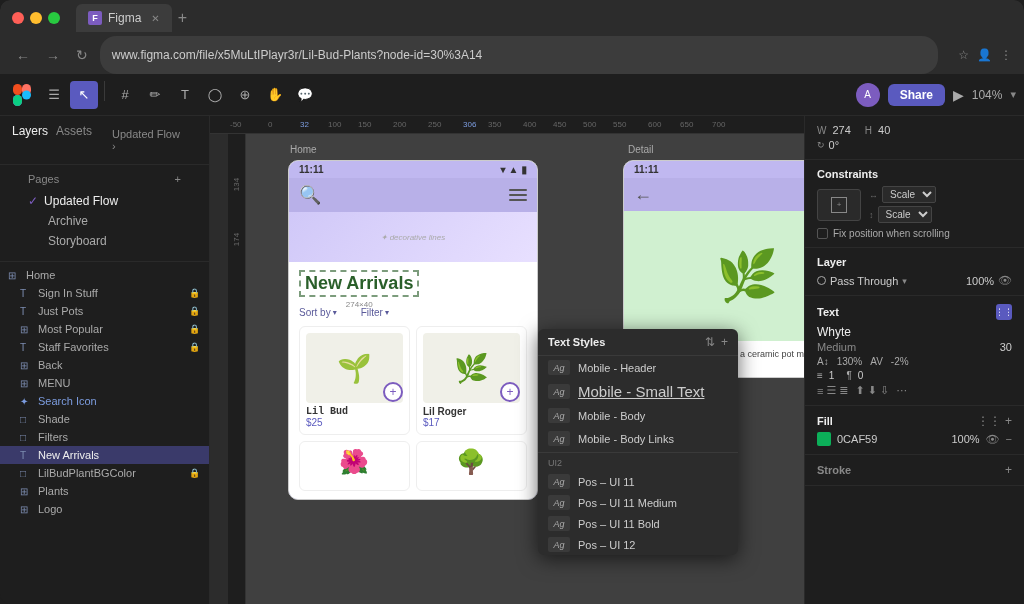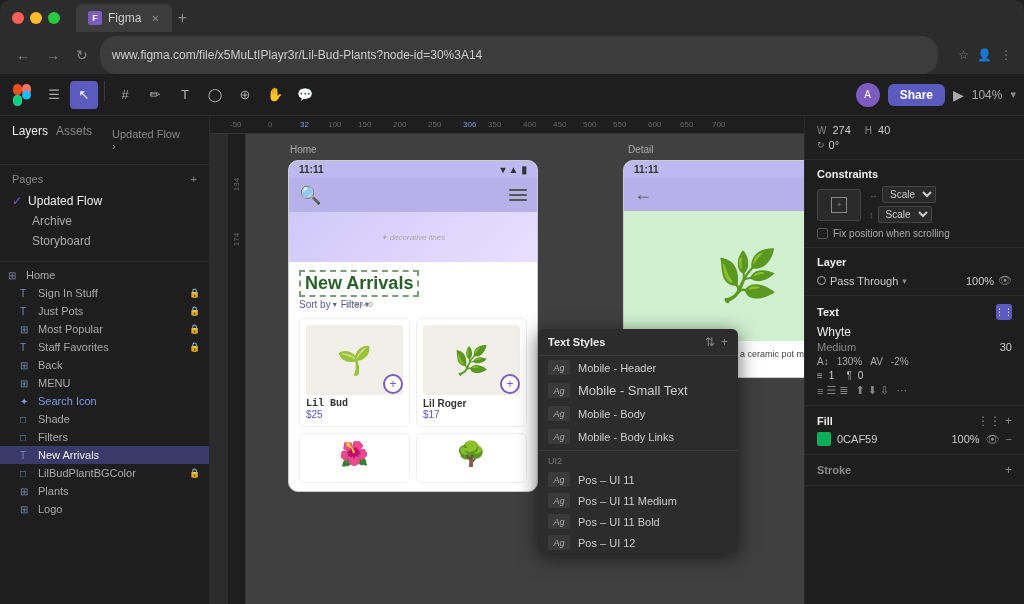--- a/index.html
+++ b/index.html
@@ -26,21 +26,21 @@
 
     
     .app-layout { display: flex; height: 530px; }
 
     
     .sidebar { width: 210px; background: #1e1e1e; border-right: 1px solid #2a2a2a; display: flex; flex-direction: column; }
     .sidebar-header { display: flex; gap: 8px; padding: 8px 12px; border-bottom: 1px solid #2a2a2a; }
     .sidebar-tab { font-size: 12px; color: #888; cursor: pointer; }
     .sidebar-tab.active { color: #eee; }
     .sidebar-breadcrumb { padding: 4px 12px; font-size: 11px; color: #888; }
-    .sidebar-section { padding: 4px 0; }
+    .sidebar-section { padding: 4px 16px; }
     .sidebar-section-title { font-size: 11px; color: #888; padding: 4px 12px; display: flex; justify-content: space-between; align-items: center; }
     .pages-list { padding: 2px 0; }
     .page-item { display: flex; align-items: center; padding: 3px 12px; font-size: 12px; color: #aaa; cursor: pointer; gap: 6px; }
     .page-item.active { color: #eee; }
     .page-item .check { color: #7c5cbf; font-size: 12px; }
     .sidebar-divider { height: 1px; background: #2a2a2a; margin: 4px 0; }
     .layer-item { display: flex; align-items: center; padding: 3px 8px; font-size: 11px; color: #aaa; cursor: pointer; gap: 4px; }
     .layer-item.active { background: #3a3a5a; color: #eee; }
     .layer-item .layer-icon { font-size: 10px; color: #7c8cb0; width: 14px; }
     .layer-item .lock-icon { font-size: 9px; color: #666; margin-left: auto; }
@@ -290,21 +290,21 @@
           <div style="font-size:8px;color:#aaa;font-style:italic;">✦ decorative lines</div>
         </div>
 
         <div style="background:white;padding:8px 10px;">
           
           <div style="border:2px dashed #7c9c7c;display:inline-block;padding:1px 4px;margin-bottom:2px;position:relative;">
             <span style="font-size:18px;font-weight:800;color:#2a5f2a;">New Arrivals</span>
             <span style="font-size:8px;color:#888;position:absolute;bottom:-14px;left:50%;transform:translateX(-50%);">274×40</span>
           </div>
           <br>
-          <div style="display:flex;gap:4px;align-items:center;margin-top:0;">
+          <div style="display:flex;gap:24px;align-items:center;margin-top:8px;">
             <span style="font-size:10px;color:#5a5a9a;display:flex;align-items:center;gap:2px;">
               <span>Sort by</span>
               <span style="font-size:8px;">▾</span>
             </span>
             <span style="font-size:10px;color:#5a5a9a;display:flex;align-items:center;gap:2px;">
               <span>Filter</span>
               <span style="font-size:8px;">▾</span>
             </span>
           </div>
           
@@ -354,21 +354,21 @@
             <span style="color:#888;font-size:12px;cursor:pointer;">+</span>
           </div>
         </div>
         <div>
           <div style="display:flex;align-items:center;gap:8px;padding:4px 10px;cursor:pointer;">
             <div style="width:22px;height:15px;background:#3a3a3a;border-radius:2px;display:flex;align-items:center;justify-content:center;font-size:9px;color:#aaa;font-style:italic;">Ag</div>
             <span style="font-size:11px;color:#ccc;">Mobile - Header</span>
           </div>
           <div style="display:flex;align-items:center;gap:8px;padding:4px 10px;cursor:pointer;">
             <div style="width:22px;height:15px;background:#3a3a3a;border-radius:2px;display:flex;align-items:center;justify-content:center;font-size:9px;color:#aaa;font-style:italic;">Ag</div>
-            <span style="font-size:13px;color:#ccc;">Mobile - Small Text</span>
+            <span style="font-size:15px;color:#ccc;text-decoration:underline;">Mobile - Small Text</span>
           </div>
           <div style="display:flex;align-items:center;gap:8px;padding:4px 10px;cursor:pointer;">
             <div style="width:22px;height:15px;background:#3a3a3a;border-radius:2px;display:flex;align-items:center;justify-content:center;font-size:9px;color:#aaa;font-style:italic;">Ag</div>
             <span style="font-size:11px;color:#ccc;">Mobile - Body</span>
           </div>
           <div style="display:flex;align-items:center;gap:8px;padding:4px 10px;cursor:pointer;">
             <div style="width:22px;height:15px;background:#3a3a3a;border-radius:2px;display:flex;align-items:center;justify-content:center;font-size:9px;color:#aaa;font-style:italic;">Ag</div>
             <span style="font-size:11px;color:#ccc;">Mobile - Body Links</span>
           </div>
         </div>

